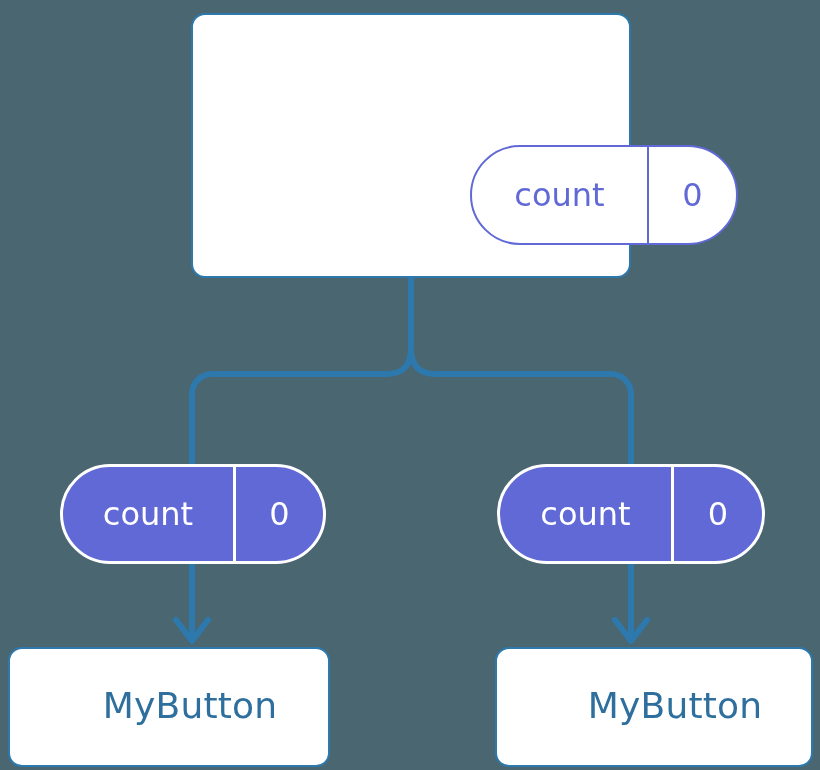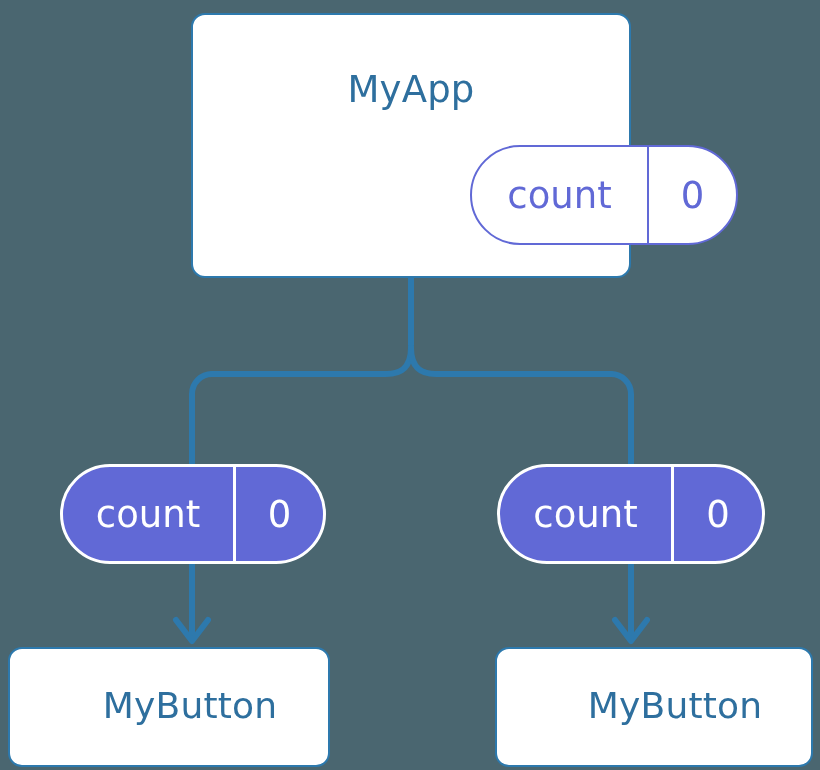--- a/index.html
+++ b/index.html
@@ -63,21 +63,21 @@
     box-sizing: border-box;
     border-radius: 999px;
     overflow: hidden;
   }
   .pill .pill-key,
   .pill .pill-val {
     display: flex;
     align-items: center;
     justify-content: center;
     box-sizing: border-box;
-    font-size: 37px;
+    font-size: 32px;
     line-height: 1;
   }
 
   
   .pill.outline {
     border: 2px solid #6169d6;
     background: #ffffff;
   }
   .pill.outline .pill-key {
     color: #6169d6;
@@ -166,21 +166,20 @@
     <path d="M 611 374 A 20 20 0 0 1 631 394 L 631 470" fill="none" stroke="#2d79ad" stroke-width="6" stroke-linecap="butt"></path>
 
     <path d="M 192 558 L 192 641" fill="none" stroke="#2d79ad" stroke-width="6" stroke-linecap="butt"></path>
     <path d="M 176 620 L 192 641 L 208 620" fill="none" stroke="#2d79ad" stroke-width="6" stroke-linecap="round" stroke-linejoin="round"></path>
 
     <path d="M 631 558 L 631 641" fill="none" stroke="#2d79ad" stroke-width="6" stroke-linecap="butt"></path>
     <path d="M 615 620 L 631 641 L 647 620" fill="none" stroke="#2d79ad" stroke-width="6" stroke-linecap="round" stroke-linejoin="round"></path>
   </svg>
 
   <div class="card" id="root-card">
-    <div class="card-title">MyApp</div>
 
     <div class="pill outline" id="root-state">
       <div class="pill-key">count</div>
       <div class="pill-val">0</div>
     </div>
   </div>
 
   <div class="pill filled" id="state-left">
     <div class="pill-key">count</div>
     <div class="pill-val">0</div>

